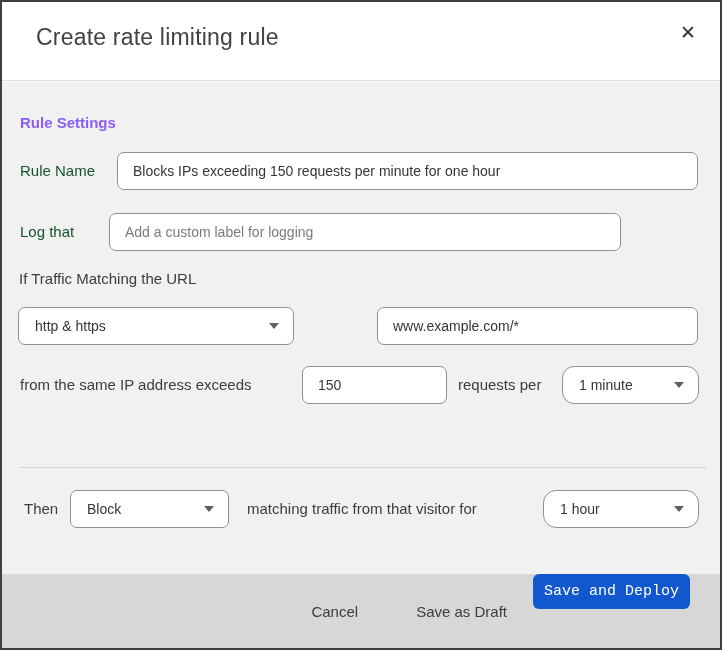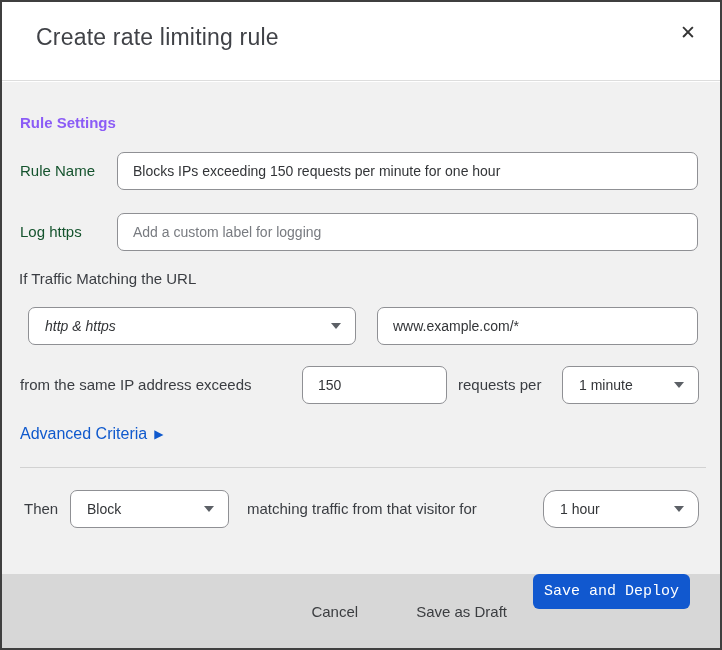--- a/index.html
+++ b/index.html
@@ -179,43 +179,39 @@
     <div class="close-btn">✕</div>
   </div>
 
   <div class="modal-body">
 
     <div class="section-heading">Rule Settings</div>
 
     <div class="field-label" style="left:18px; top:80px;">Rule Name</div>
     <input class="text-input" style="left: 115px; top: 70px; width: 581px;" type="text" value="Blocks IPs exceeding 150 requests per minute for one hour">
 
-    <div class="field-label" style="left:18px; top:141px;">Log https</div>
-    <input class="text-input" style="left: 115px; top: 131px; width: 581px;" type="text" placeholder="Add a custom label for logging">
+    <div class="field-label" style="left:18px; top:141px;">Log that</div>
+    <input class="text-input" style="left: 107px; top: 131px; width: 512px;" type="text" placeholder="Add a custom label for logging">
 
     <div class="inline-text" style="left:17px; top:188px;">If Traffic Matching the URL</div>
 
-    <div class="select-box" style="left:26px; top:225px; width:328px;font-style:italic;">
+    <div class="select-box" style="left:16px; top:225px; width:276px;">
       <span>http &amp; https</span>
       <span class="caret"></span>
     </div>
     <input class="text-input" style="left: 375px; top: 225px; width: 321px;" type="text" value="www.example.com/*">
 
     <div class="inline-text" style="left:18px; top:294px;">from the same IP address exceeds</div>
     <input class="text-input" style="left: 300px; top: 284px; width: 145px;" type="text" value="150">
     <div class="inline-text" style="left:456px; top:294px;">requests per</div>
-    <div class="select-box" style="left:560px; top:284px; width:137px;">
+    <div class="select-box" style="left:560px; top:284px; width:137px;border-radius:12px;">
       <span>1 minute</span>
       <span class="caret"></span>
     </div>
 
-    <div class="advanced-link">
-      <span>Advanced Criteria</span>
-      <span class="arrow">▶</span>
-    </div>
 
     <div class="section-divider"></div>
 
     <div class="inline-text" style="left:22px; top:418px;">Then</div>
     <div class="select-box" style="left:68px; top:408px; width:159px;">
       <span>Block</span>
       <span class="caret"></span>
     </div>
     <div class="inline-text" style="left:245px; top:418px;">matching traffic from that visitor for</div>
     <div class="select-box" style="left:541px; top:408px; width:156px;border-radius:13px;">

